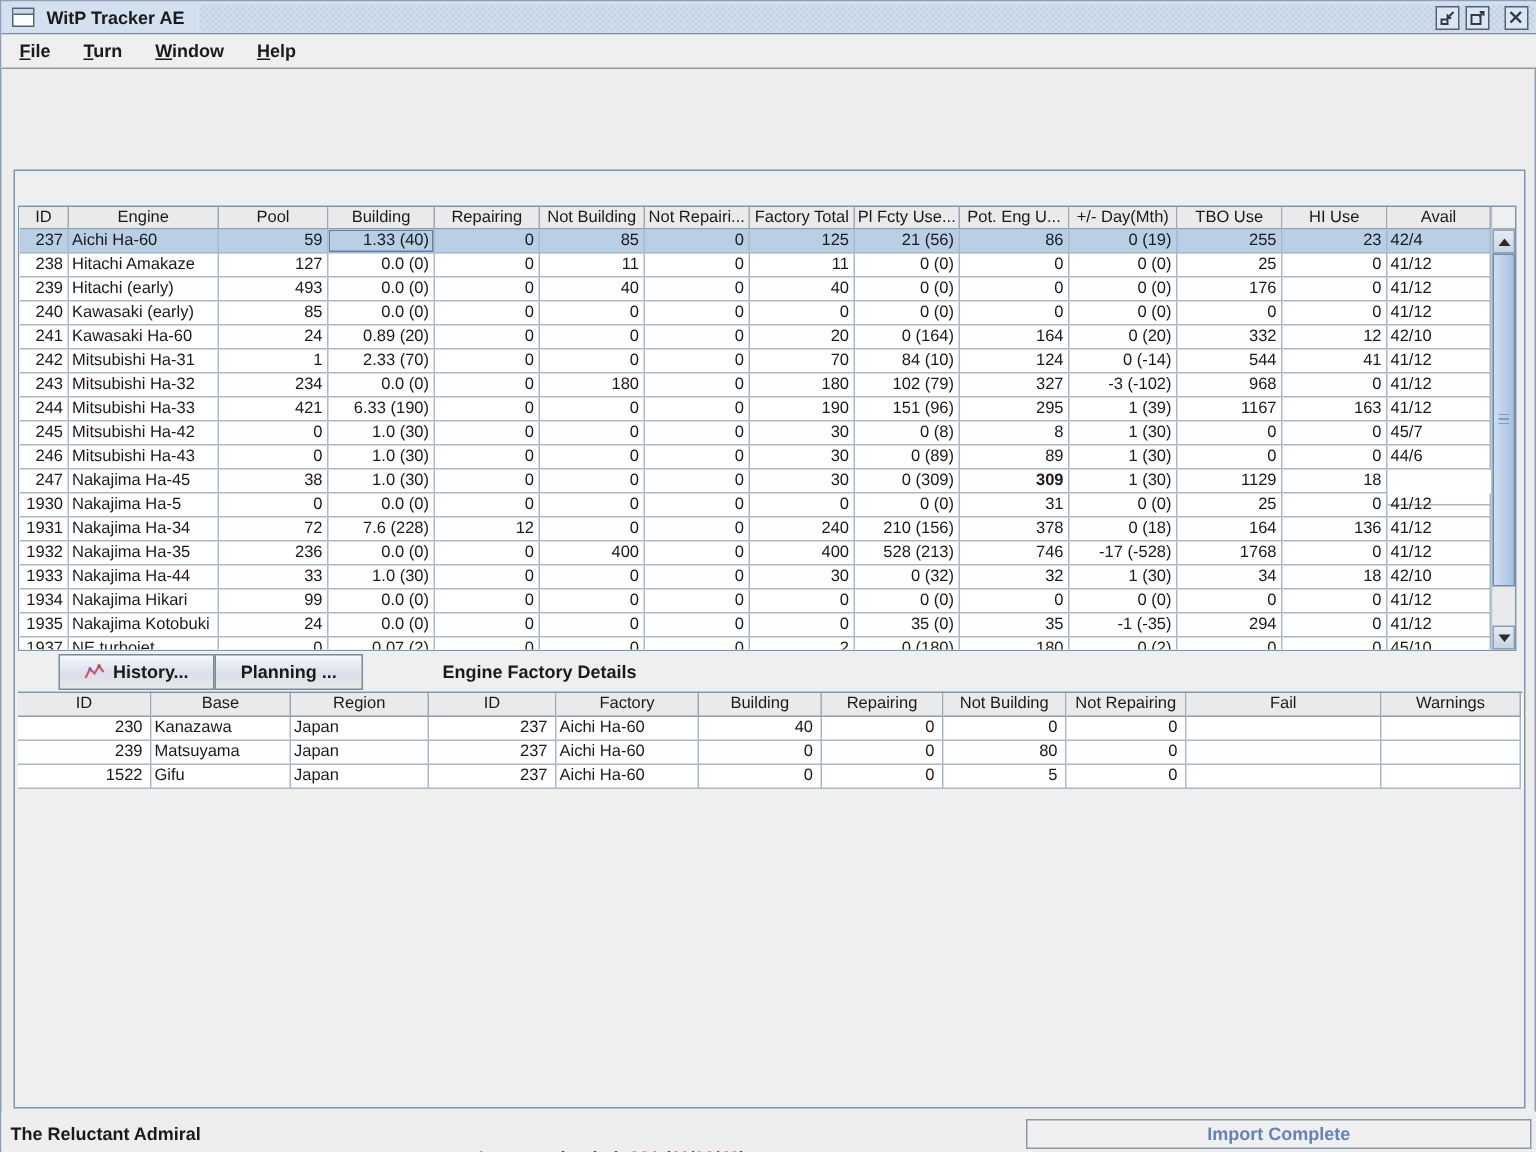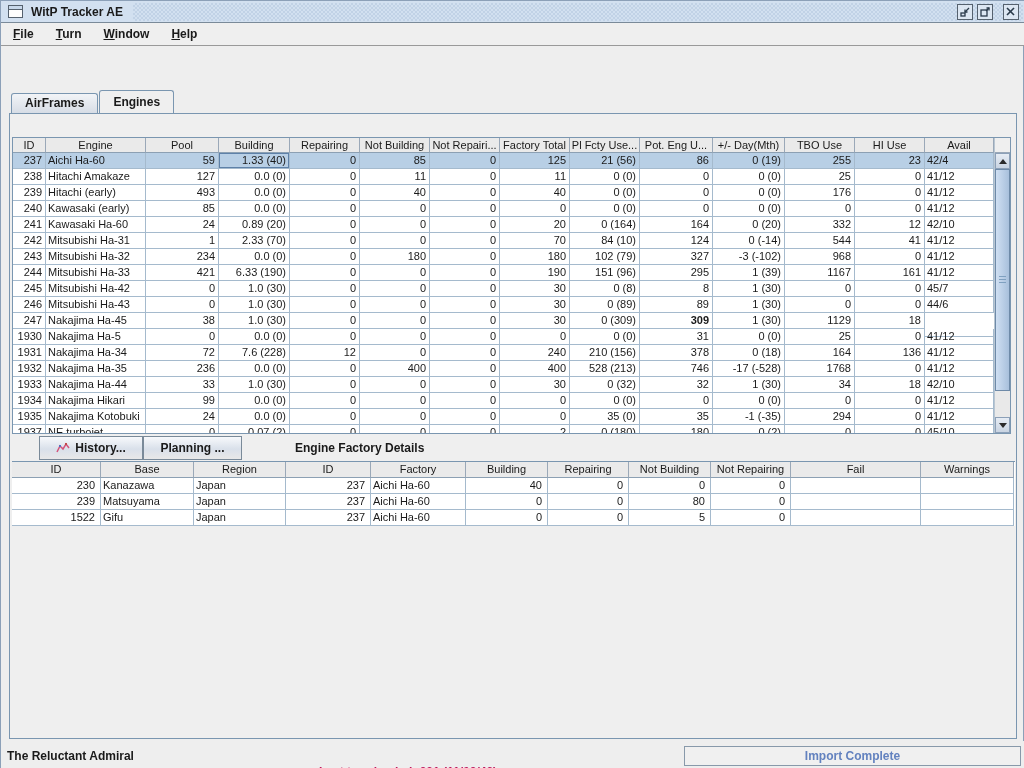--- a/index.html
+++ b/index.html
@@ -120,24 +120,20 @@
   </div>
 
   <div class="menubar">
     <span class="menu-item"><span class="mn">F</span><span>ile</span></span>
     <span class="menu-item"><span class="mn">T</span><span>urn</span></span>
     <span class="menu-item"><span class="mn">W</span><span>indow</span></span>
     <span class="menu-item"><span class="mn">H</span><span>elp</span></span>
   </div>
 
 
-  <div class="tabbar">
-    <div class="tab unsel">AirFrames</div>
-    <div class="tab sel">Engines</div>
-  </div>
 
   <div class="tabpanel">
 
     <div class="scrollpane">
       <div class="tbody-col" id="engineTable">
           <div class="trow thead" style="height: 15px;">
             <div class="tcell hcell" style="width: 33px; line-height: 14px;">ID</div>
             <div class="tcell hcell" style="width: 100px; line-height: 14px;">Engine</div>
             <div class="tcell hcell" style="width: 73px; line-height: 14px;">Pool</div>
             <div class="tcell hcell" style="width: 71px; line-height: 14px;">Building</div>
@@ -270,21 +266,21 @@
             <div class="tcell ar" style="width: 73px; line-height: 15px;">421</div>
             <div class="tcell ar" style="width: 71px; line-height: 15px;">6.33 (190)</div>
             <div class="tcell ar" style="width: 70px; line-height: 15px;">0</div>
             <div class="tcell ar" style="width: 70px; line-height: 15px;">0</div>
             <div class="tcell ar" style="width: 70px; line-height: 15px;">0</div>
             <div class="tcell ar" style="width: 70px; line-height: 15px;">190</div>
             <div class="tcell ar" style="width: 70px; line-height: 15px;">151 (96)</div>
             <div class="tcell ar" style="width: 73px; line-height: 15px;">295</div>
             <div class="tcell ar" style="width: 72px; line-height: 15px;">1 (39)</div>
             <div class="tcell ar" style="width: 70px; line-height: 15px;">1167</div>
-            <div class="tcell ar" style="width: 70px; line-height: 15px;">161</div>
+            <div class="tcell ar" style="width: 70px; line-height: 15px;">163</div>
             <div class="tcell al" style="width: 69px; line-height: 15px;">41/12</div>
           </div>
           <div class="trow" style="height: 16px;">
             <div class="tcell ar" style="width: 33px; line-height: 15px;">245</div>
             <div class="tcell al" style="width: 100px; line-height: 15px;">Mitsubishi Ha-42</div>
             <div class="tcell ar" style="width: 73px; line-height: 15px;">0</div>
             <div class="tcell ar" style="width: 71px; line-height: 15px;">1.0 (30)</div>
             <div class="tcell ar" style="width: 70px; line-height: 15px;">0</div>
             <div class="tcell ar" style="width: 70px; line-height: 15px;">0</div>
             <div class="tcell ar" style="width: 70px; line-height: 15px;">0</div>

